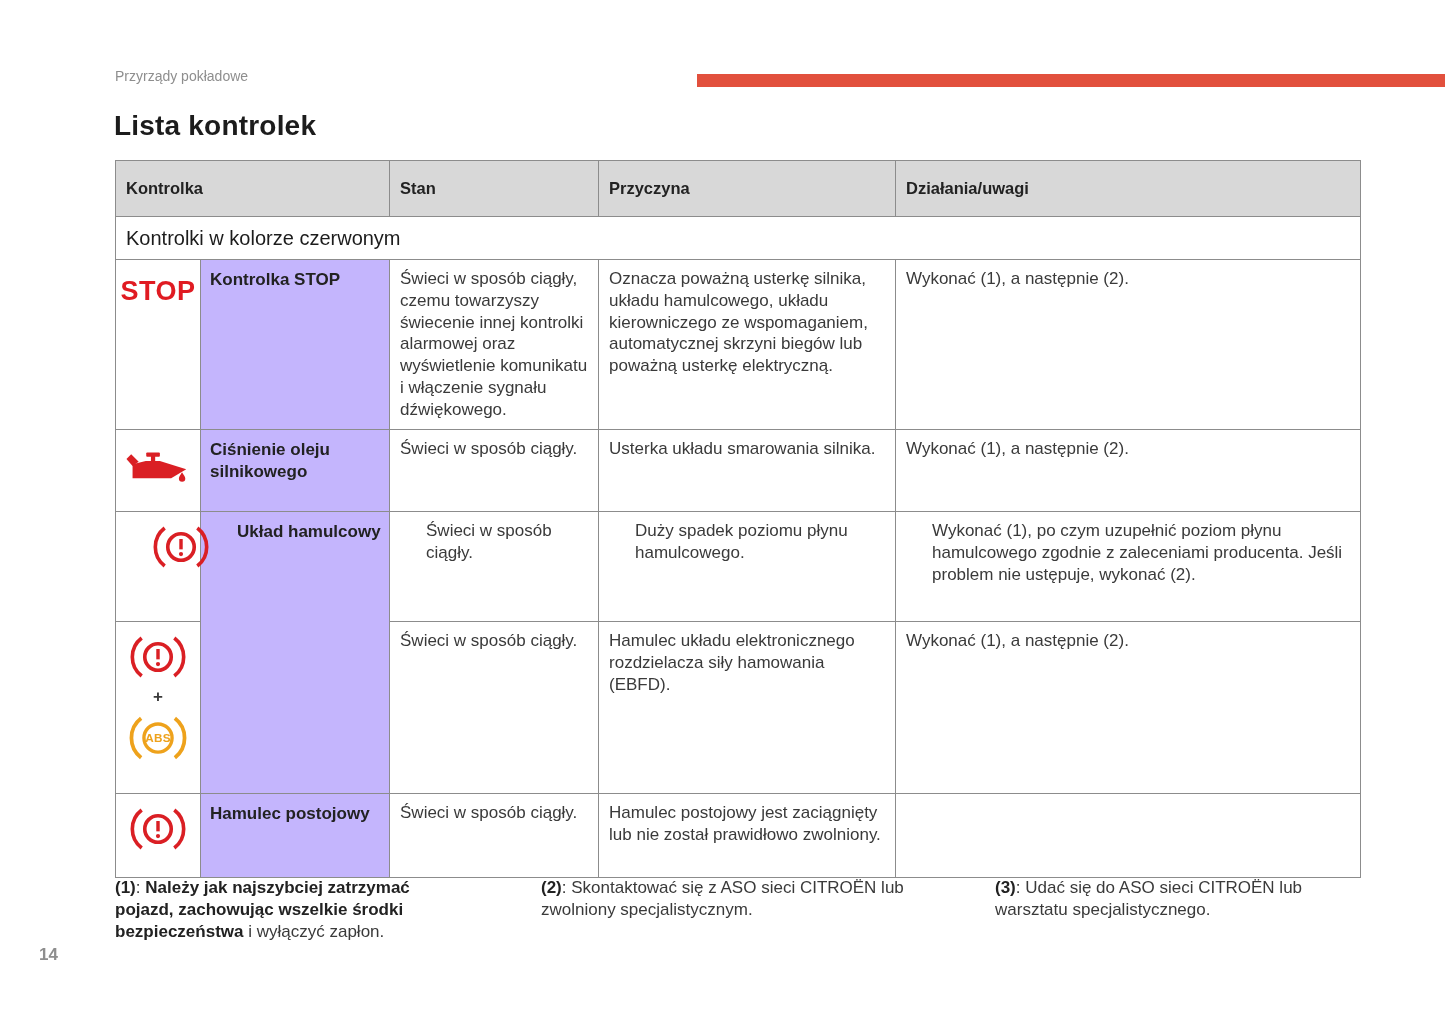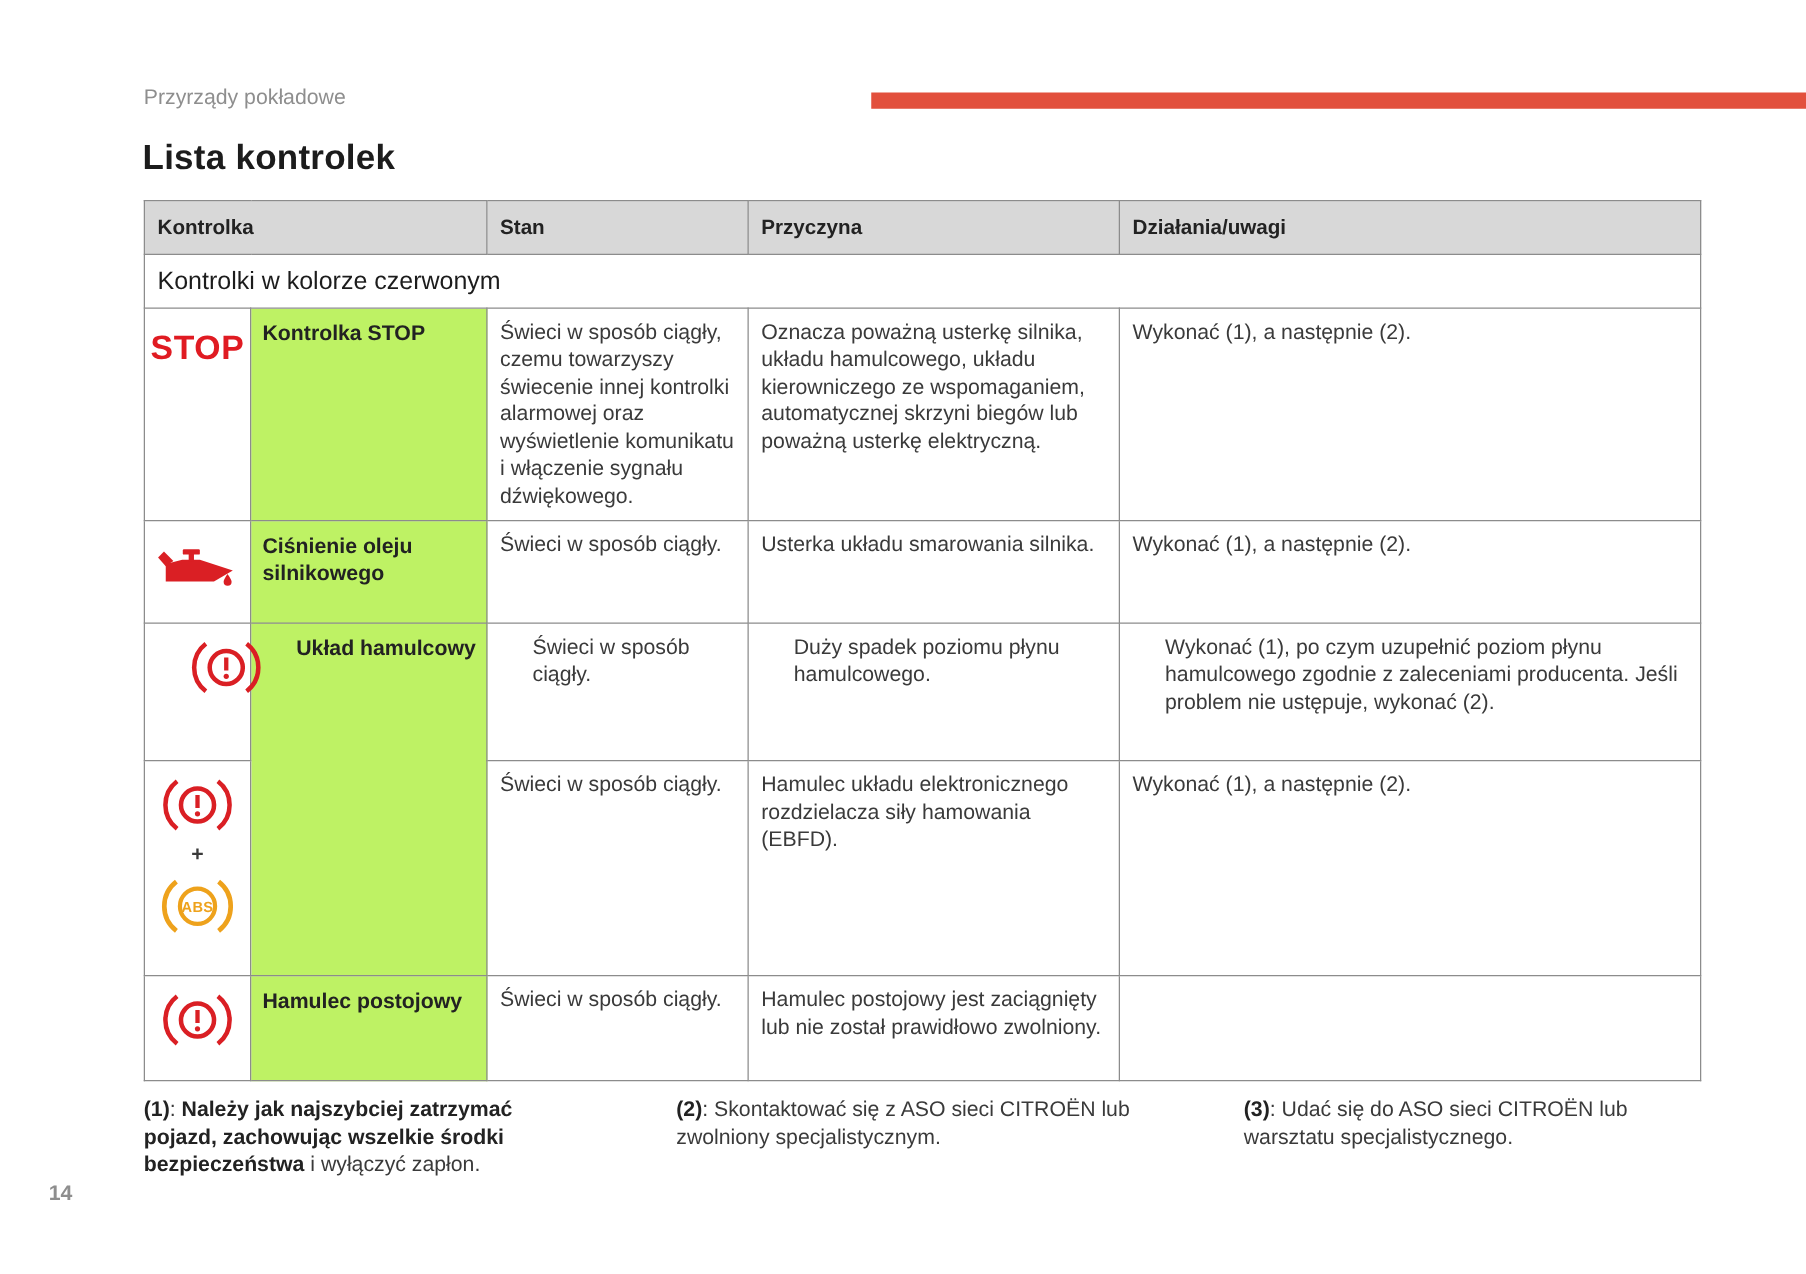--- a/index.html
+++ b/index.html
@@ -1,36 +1,36 @@
 <!DOCTYPE html>
 <html lang="pl"><head>
 <meta charset="utf-8">
 <style>
   * { margin: 0; padding: 0; box-sizing: border-box; }
   html, body { width: 1445px; height: 1019px; background: #ffffff; overflow: hidden; }
   body { font-family: "Liberation Sans", "DejaVu Sans", sans-serif; position: relative; color: #3a3a3a; }
 
-  .breadcrumb { position: absolute; left: 115px; top: 68px; font-size: 17px; color: #8e8e8e; }
+  .breadcrumb { position: absolute; left: 115px; top: 68px; font-size: 14px; color: #8e8e8e; }
   .accent-bar { position: absolute; left: 697px; right: 0; top: 74px; height: 13px; background: #e2503d; }
   .page-title { position: absolute; left: 114px; top: 110px; font-size: 28px; font-weight: bold; color: #1c1c1c; letter-spacing: 0.2px; }
 
   .ctable-wrap { position: absolute; left: 115px; top: 160px; }
   table.ctable { border-collapse: collapse; table-layout: fixed; width: 1245px; }
   .ctable th, .ctable td { border: 1px solid #8c8c8c; vertical-align: top; }
 
   .ctable th {
-    background: #d8d8d8; height: 43px; vertical-align: middle;
+    background: #d8d8d8; height: 56px; vertical-align: middle;
     text-align: left; font-size: 16.5px; color: #222; padding-left: 10px; font-weight: bold;
   }
   tr.section-row td {
     height: 43px; vertical-align: middle; background: #ffffff;
     font-size: 20px; font-weight: normal; color: #1c1c1c; padding-left: 10px;
   }
   td.cell-icon { width: 85px; text-align: center; padding-top: 13px; background: #ffffff; }
-  td.cell-name { width: 189px; background: #bef264; font-weight: bold; font-size: 17px; color: #222; padding: 9px 8px 0 9px; line-height: 1.28; }
+  td.cell-name { width: 189px; background: #c4b5fd; font-weight: bold; font-size: 17px; color: #222; padding: 9px 8px 0 9px; line-height: 1.28; }
   td.cell-text { font-size: 17px; line-height: 1.28; padding: 8px 10px 0 10px; color: #3a3a3a; }
   col.c-icon { width: 85px; } col.c-name { width: 189px; } col.c-stan { width: 209px; }
   col.c-przyczyna { width: 297px; } col.c-dzialania { width: 465px; }
 
   tr.r1 td { height: 170px; }
   tr.r2 td { height: 82px; }
   tr.r3 td { height: 110px; padding-left: 36px; }
   tr.r4 td { height: 172px; }
   tr.r5 td { height: 84px; }
 

